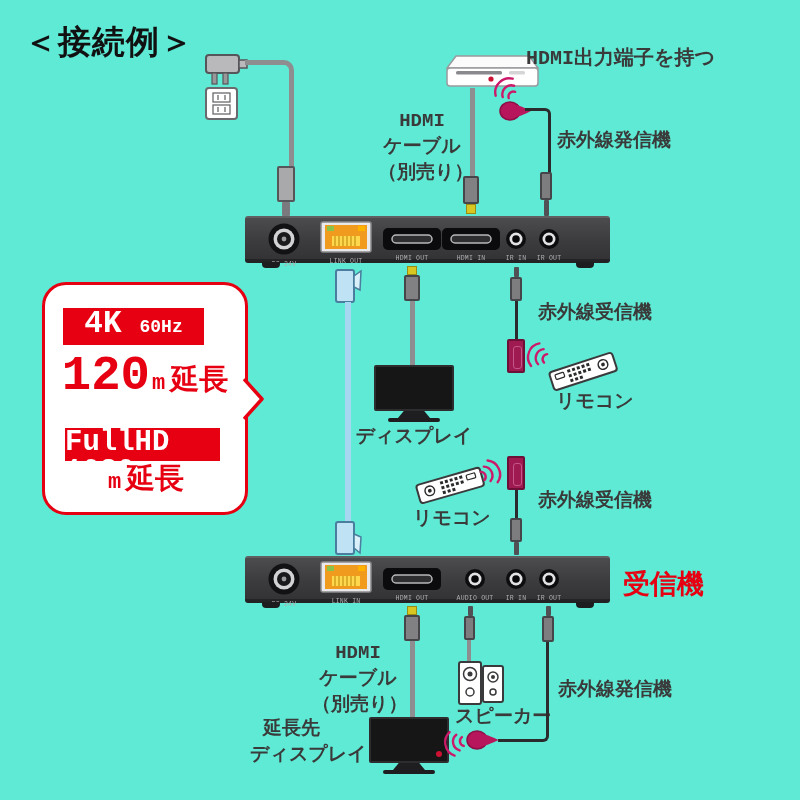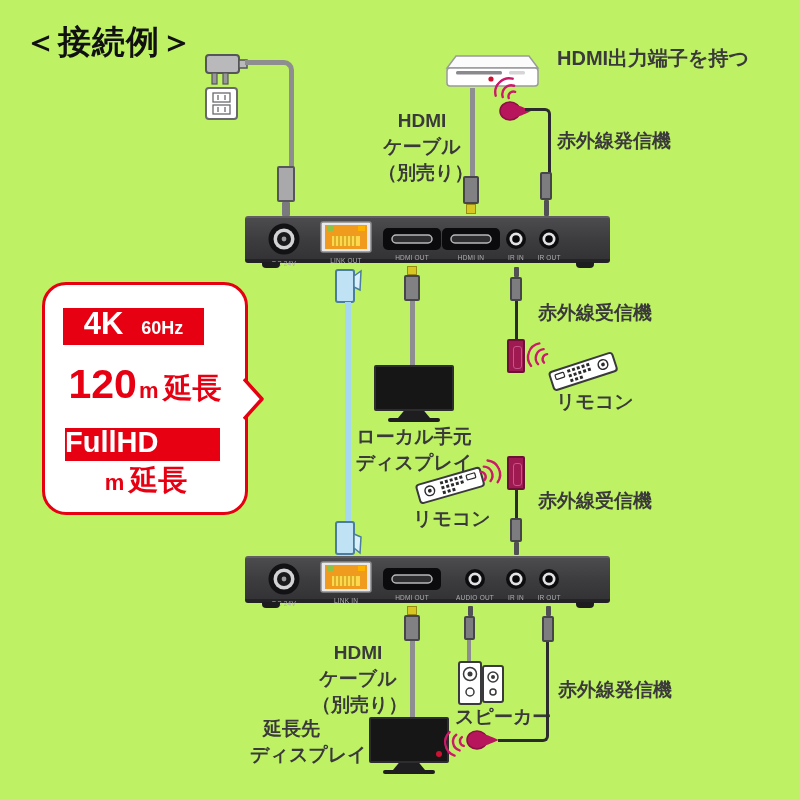--- a/index.html
+++ b/index.html
@@ -1,17 +1,17 @@
 <!DOCTYPE html>
 <html><head>
 <meta charset="utf-8">
 <style>
   html,body{margin:0;padding:0;background:#fff;}
-  .stage{position:relative;width:800px;height:800px;background:#bef264;overflow:hidden;
-         font-family:Liberation Sans, sans-serif;}
+  .stage{position:relative;width:800px;height:800px;background:#5eead4;overflow:hidden;
+         font-family:Liberation Mono, monospace;}
   .abs{position:absolute;}
   .jp{color:#3a3a3a;font-weight:600;}
   .title{font-size:33px;font-weight:bold;color:#111;letter-spacing:1px;}
   .lbl{font-size:19px;line-height:26px;white-space:nowrap;}
   .lbl-lg{font-size:20px;line-height:29px;white-space:nowrap;}
   .devlbl{font-size:27px;font-weight:bold;color:#e60012;white-space:nowrap;}
   
   .device{position:absolute;width:365px;height:47px;background:linear-gradient(#4c4c4f,#3c3c3f 55%,#333336);
           border-top:2px solid #606063;border-bottom:4px solid #232326;border-radius:3px;box-sizing:border-box;}
   .foot{position:absolute;width:18px;height:6px;background:#1d1d1f;border-radius:0 0 4px 4px;}
@@ -27,21 +27,21 @@
   .dc-body{position:absolute;background:#a9a9ab;border:2px solid #55555a;border-radius:2px;box-sizing:border-box;}
   .hdmi-tip{position:absolute;background:#d8c622;border:1px solid #9a8c12;box-sizing:border-box;}
   
   .bubble{position:absolute;left:42px;top:282px;width:206px;height:233px;background:#fff;
           border:3.5px solid #e60012;border-radius:24px;box-sizing:border-box;}
   .badge{position:absolute;background:#e60012;color:#fff;display:flex;align-items:baseline;justify-content:center;}
   .b-big{font-size:31px;font-weight:bold;line-height:1;}
   .b-small{font-size:18px;font-weight:bold;margin-left:6px;line-height:1;}
   .b-mid{font-size:29px;font-weight:bold;line-height:1;}
   .ext-line{position:absolute;display:flex;align-items:baseline;justify-content:center;color:#e60012;font-weight:bold;white-space:nowrap;}
-  .num{font-size:41px;line-height:1;margin-top:12px;}
+  .num{font-size:49px;line-height:1;}
   .unit{font-size:22px;margin:0 5px 0 2px;line-height:1;}
   .ext{font-size:29px;line-height:1;}
   
   .tv{position:absolute;width:80px;height:46px;background:#161616;border:2px solid #2d2d30;border-radius:2px;box-sizing:border-box;}
   .tv-neck{position:absolute;width:32px;height:7px;background:#1e1e20;clip-path:polygon(18% 0,82% 0,100% 100%,0 100%);}
   .tv-base{position:absolute;width:52px;height:4px;background:#1e1e20;border-radius:2px;}
   .reddot{position:absolute;background:#cc1133;border-radius:50%;}
   .irbox{position:absolute;width:18px;height:34px;background:#9e1a50;border:2px solid #6d1038;border-radius:2px;box-sizing:border-box;}
   .irbox-in{position:absolute;left:4px;top:5px;width:7px;height:21px;border:1px solid #c4568a;border-radius:3px;}
 </style>
@@ -72,21 +72,21 @@
   <div class="dc-body" style="left:277px;top:166px;width:18px;height:36px;"></div>
   <div class="plug-tip" style="left:282px;top:202px;width:8px;height:14px;background:#7a7a7e;"></div>
 
   <svg class="abs" style="left:443px;top:53px;" width="100" height="38">
     <polygon points="13,3 86,3 95,15 4,15" fill="#fbfbfb" stroke="#9a9a9e" stroke-width="1.5"></polygon>
     <rect x="4" y="15" width="91" height="18" rx="3" fill="#ffffff" stroke="#9a9a9e" stroke-width="1.5"></rect>
     <rect x="13" y="18" width="46" height="3.5" rx="1.5" fill="#8a8a8e"></rect>
     <rect x="66" y="18" width="16" height="3.5" rx="1.5" fill="#d5d5d8"></rect>
     <circle cx="48" cy="26" r="2.6" fill="#cc1133"></circle>
   </svg>
-  <div class="abs jp lbl-lg" style="left:557px;top:44px;">HDMI出力端子を持つ</div>
+  <div class="abs jp lbl-lg" style="left:526px;top:44px;">HDMI出力端子を持つ</div>
 
   <div class="cable" style="left:470px;top:88px;width:5px;height:88px;"></div>
   <div class="plug-body" style="left:463px;top:176px;width:16px;height:28px;background:#818184;"></div>
   <div class="hdmi-tip" style="left:466px;top:204px;width:10px;height:10px;"></div>
   <div class="abs jp lbl" style="left:378px;top:108px;width:88px;text-align:center;">
     <div>HDMI</div>
     <div>ケーブル</div>
     <div>（別売り）</div>
   </div>
 
@@ -200,21 +200,20 @@
     <polygon points="20,14 27,17 26,33 20,28" fill="#d9effa" stroke="#4a7d9e" stroke-width="1.5"></polygon>
   </svg>
 
   <div class="hdmi-tip" style="left:407px;top:266px;width:10px;height:9px;"></div>
   <div class="plug-body" style="left:404px;top:275px;width:16px;height:26px;background:#818184;"></div>
   <div class="cable" style="left:410px;top:301px;width:5px;height:65px;"></div>
   <div class="tv" style="left:374px;top:365px;"></div>
   <div class="tv-neck" style="left:398px;top:411px;"></div>
   <div class="tv-base" style="left:388px;top:418px;"></div>
   <div class="abs jp lbl" style="left:348px;top:424px;width:132px;text-align:center;">
-    <div>ローカル手元</div>
     <div>ディスプレイ</div>
   </div>
 
   <div class="plug-tip" style="left:514px;top:267px;width:5px;height:10px;"></div>
   <div class="plug-body" style="left:510px;top:277px;width:12px;height:24px;"></div>
   <div class="cable-dark" style="left:515px;top:301px;width:3px;height:38px;"></div>
   <div class="irbox" style="left:507px;top:339px;">
       <div class="irbox-in"></div>
     </div>
   <svg class="abs" style="left:527px;top:342px;transform:rotate(20deg);" width="24" height="28">
@@ -344,20 +343,21 @@
       <svg width="22" height="22">
         <circle cx="11" cy="11" r="10" fill="#0d0d0f"></circle>
           <circle cx="11" cy="11" r="6.5" fill="#e2e2e4"></circle>
           <circle cx="11" cy="11" r="3.8" fill="#060608"></circle>
       </svg>
       <span class="plabel">IR OUT</span>
     </div>
   </div>
   <div class="foot" style="left:262px;top:602px;"></div>
   <div class="foot" style="left:576px;top:602px;"></div>
+  <div class="abs devlbl" style="left:623px;top:566px;">受信機</div>
 
   <div class="hdmi-tip" style="left:407px;top:606px;width:10px;height:9px;"></div>
   <div class="plug-body" style="left:404px;top:615px;width:16px;height:26px;background:#818184;"></div>
   <div class="cable" style="left:410px;top:641px;width:5px;height:76px;"></div>
   <div class="abs jp lbl" style="left:312px;top:640px;width:92px;text-align:center;">
     <div>HDMI</div>
     <div>ケーブル</div>
     <div>（別売り）</div>
   </div>
   <div class="tv" style="left:369px;top:717px;"></div>

